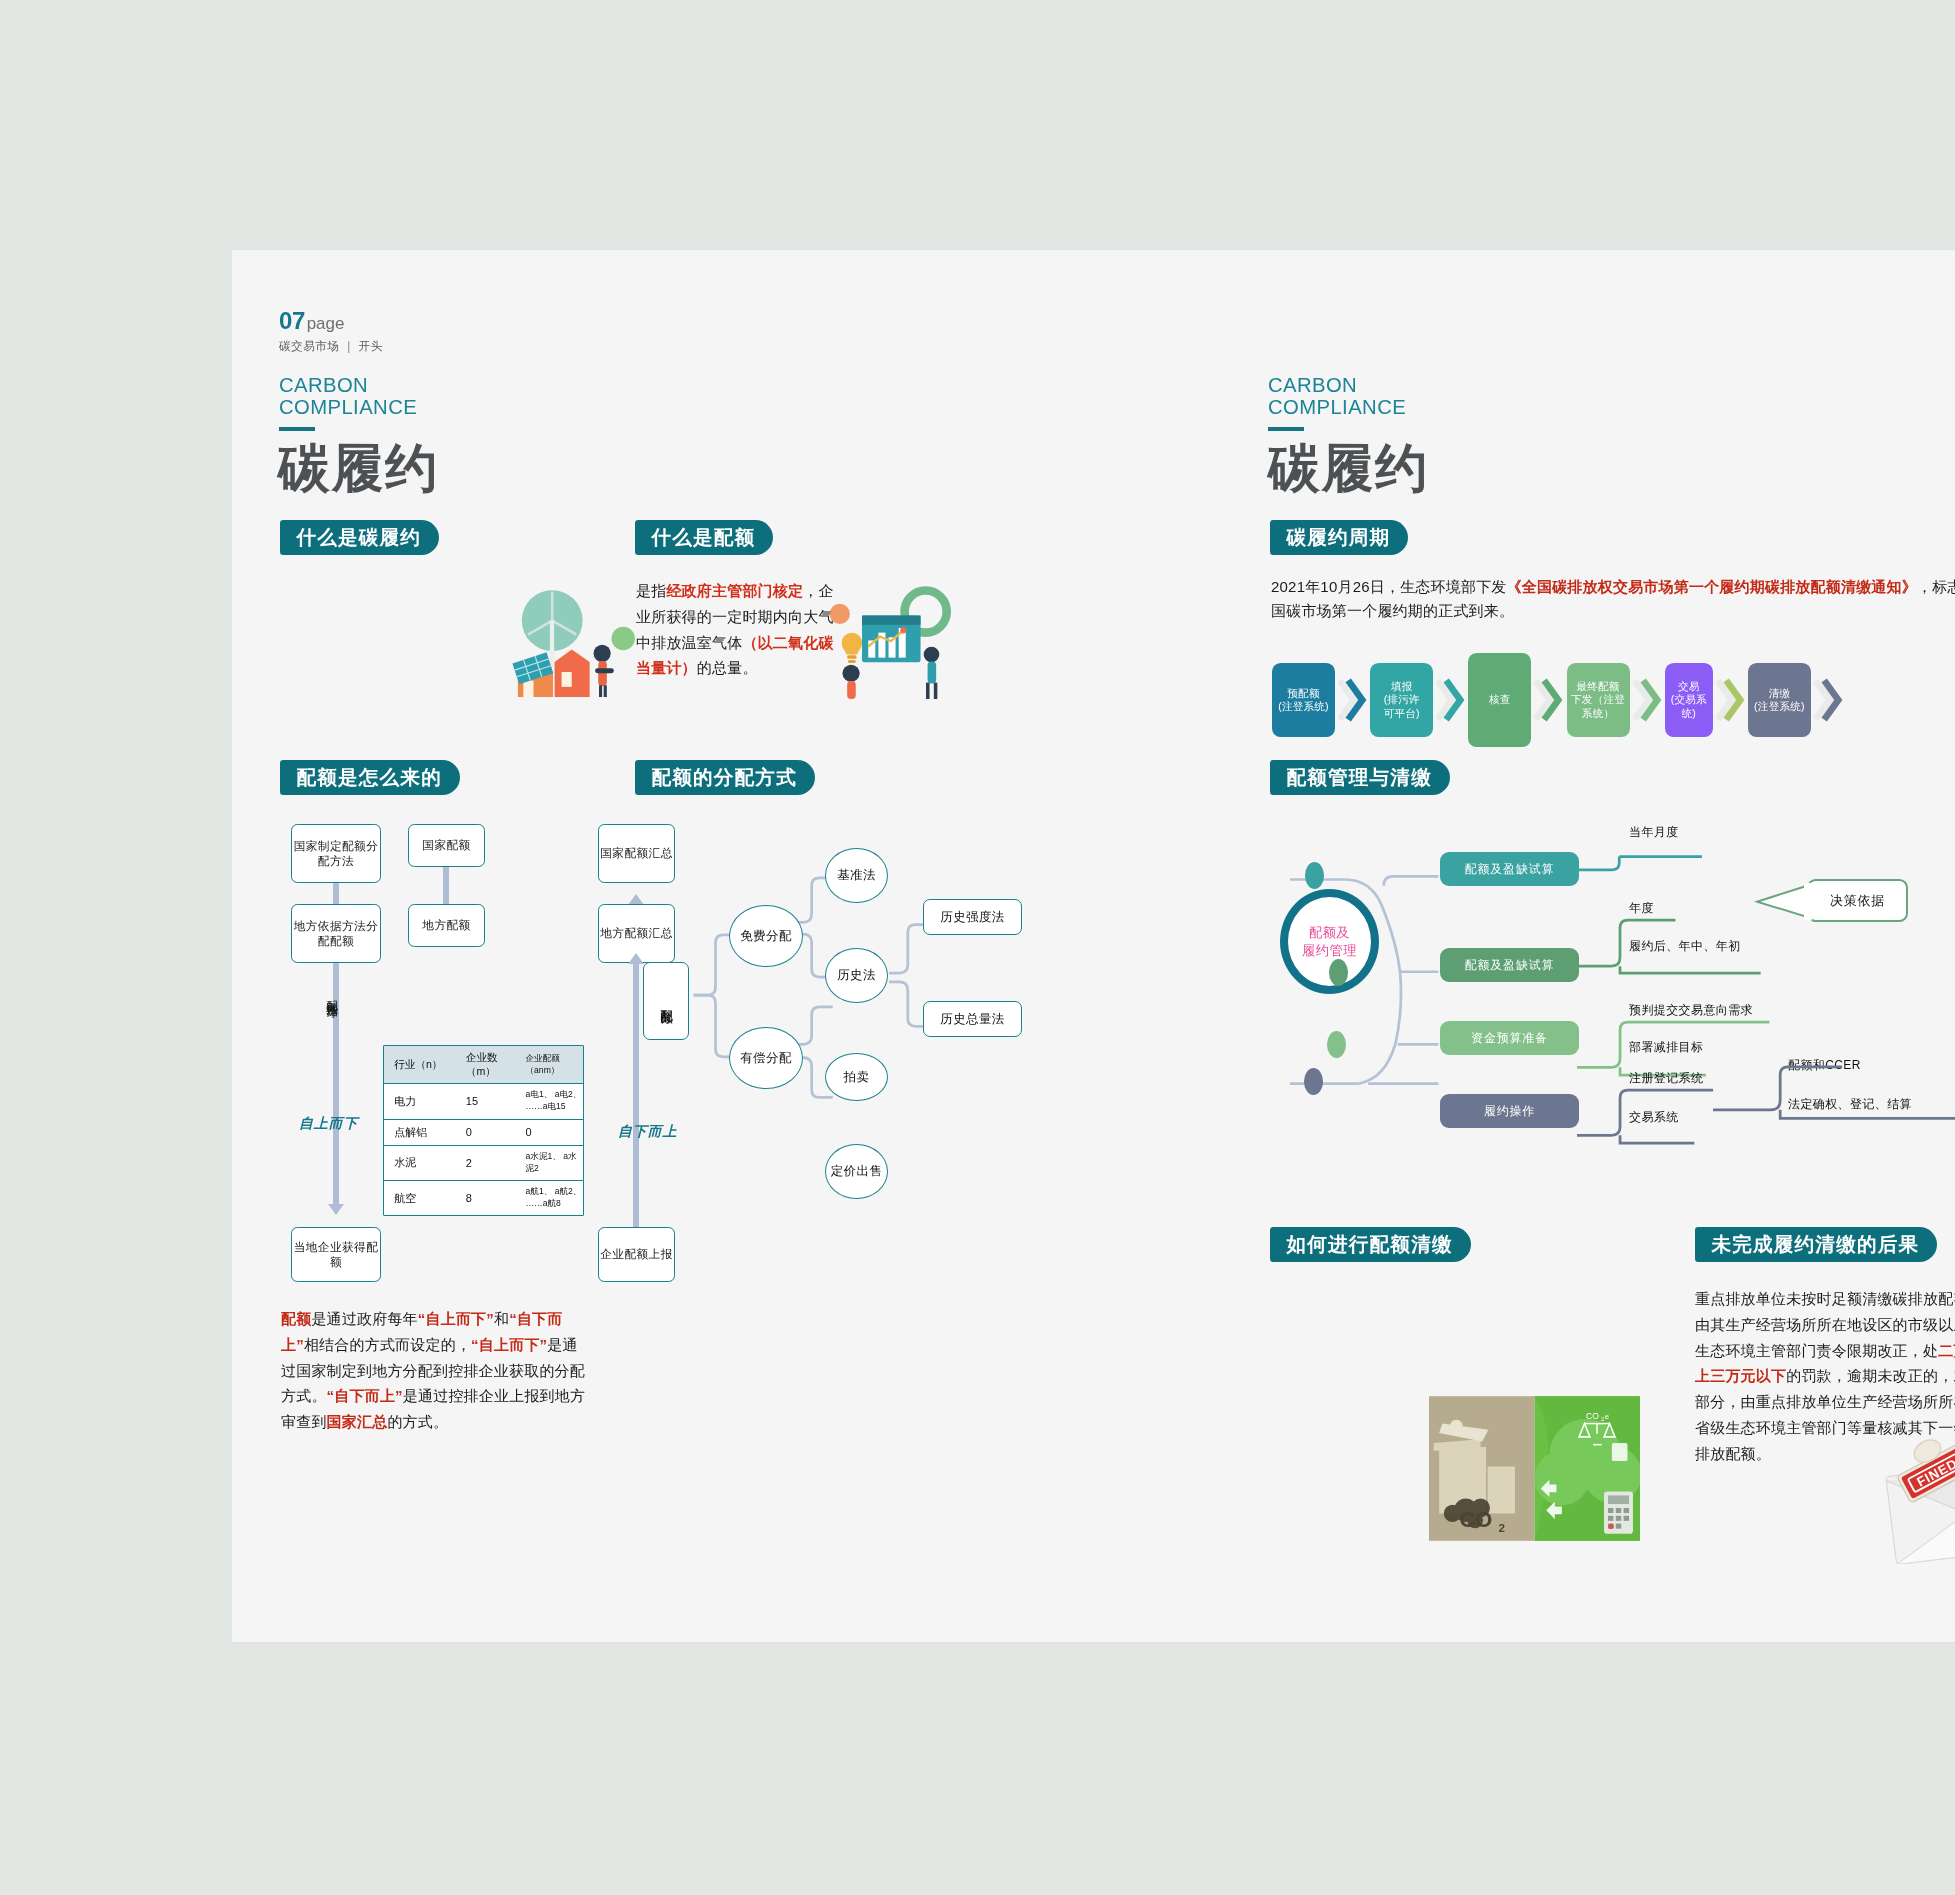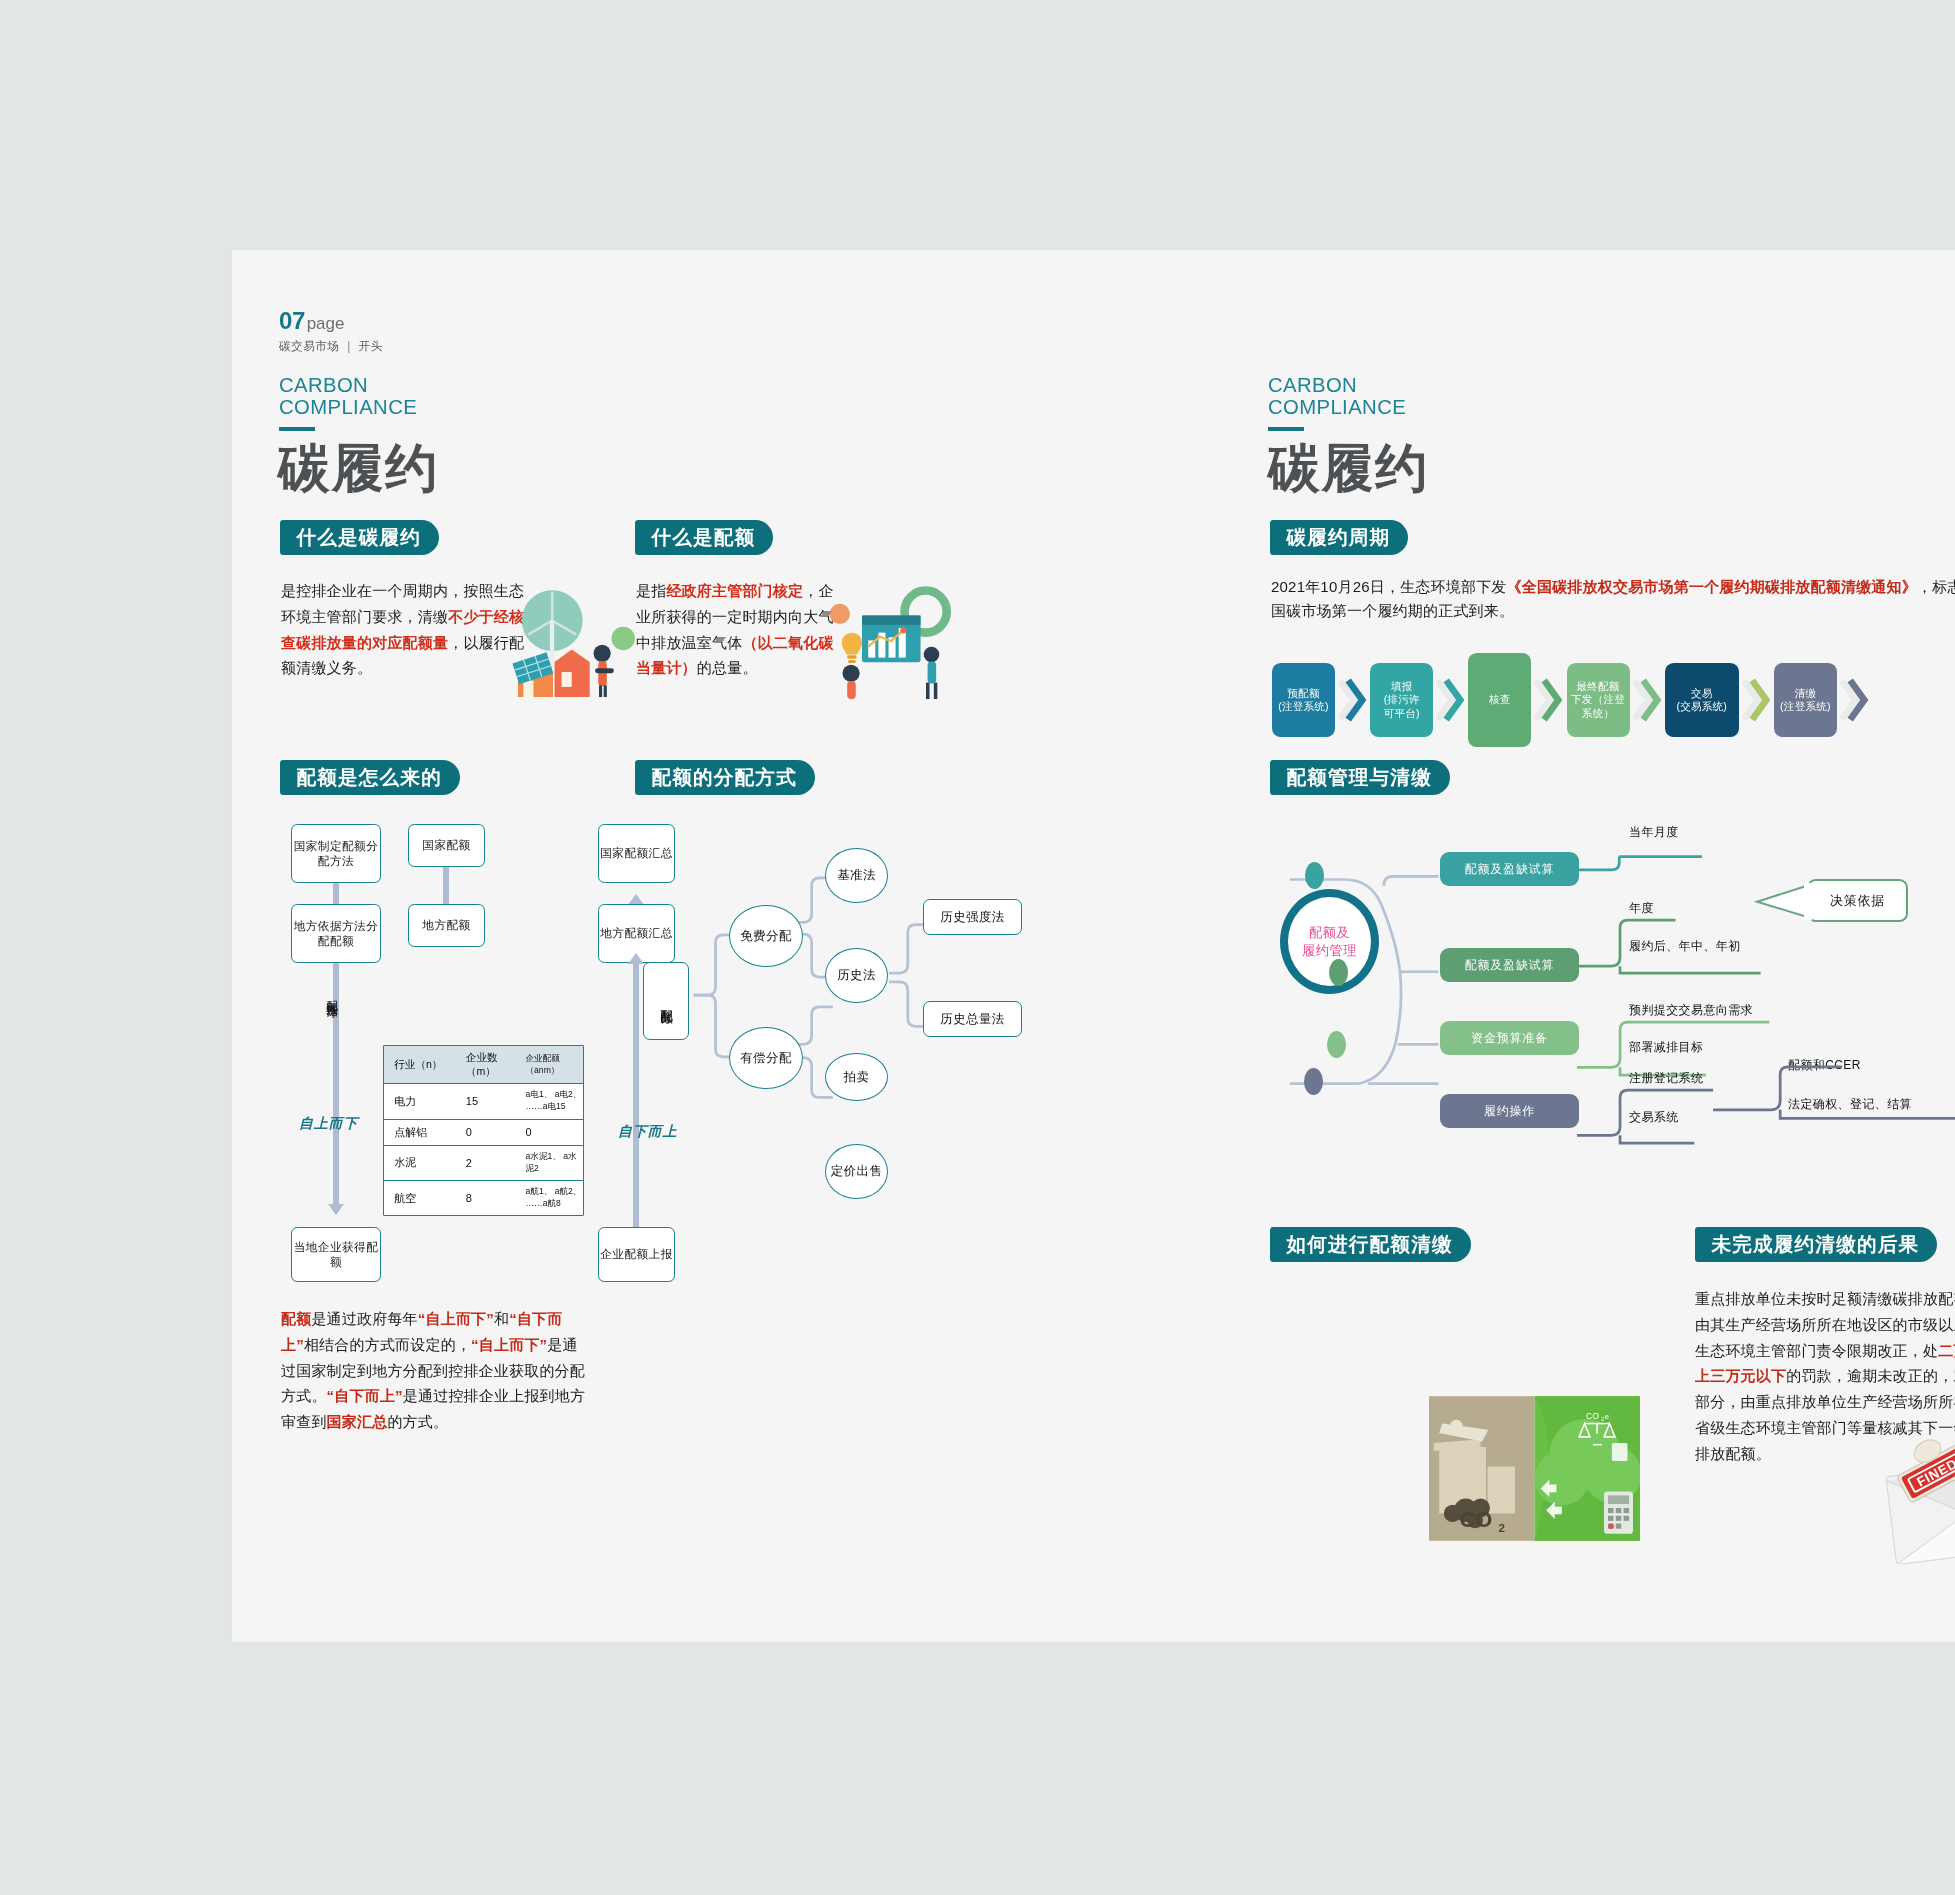--- a/index.html
+++ b/index.html
@@ -119,23 +119,20 @@
   </div>
 
   <div class="eyebrow" style="left:47px; top:125px;">
     <div>CARBON</div>
     <div>COMPLIANCE</div>
   </div>
   <div class="rule" style="left:47px; top:177px;"></div>
   <div class="bigtitle" style="left:46px; top:184px;">碳履约</div>
 
   <div class="pill" style="left:48px; top:270px;">什么是碳履约</div>
-  <div class="para" style="left:49px; top:328px; width:250px;">
-    <span>是控排企业在一个周期内，按照生态环境主管部门</span><span>要求，清缴</span><span class="r">不少于经核查碳</span><span class="r">排放量的对应配额量</span><span>，</span><span>以履行配额清缴义务。</span>
-  </div>
 
   <div class="illus" style="left:274px; top:330px; width:133px; height:117px;">
     <svg width="133" height="117" viewBox="0 0 340 300">
       <circle cx="118" cy="104" r="78" fill="#7ec4b0" opacity=".85"></circle>
       <g stroke="#cfe3dd" stroke-width="7" fill="none">
         <path d="M118 104 L118 30"></path>
           <path d="M118 104 L56 140"></path>
           <path d="M118 104 L180 140"></path>
       </g>
       <rect x="112" y="104" width="11" height="120" fill="#e9efec"></rect>
@@ -345,21 +342,21 @@
       </svg>
     <div class="chevbox" style="width:63px;height:74px;background:#7cbd86;">
         <span style="white-space:pre-line">最终配额
 下发（注登
 系统）</span>
       </div>
     <svg width="29" height="44" style="margin:0 3.1px" viewBox="0 0 74 112">
         <path d="M4 6 L40 56 L4 106" stroke="#e9eaea" stroke-width="17" fill="none"></path>
         <path d="M26 6 L62 56 L26 106" stroke="#7cbd86" stroke-width="17" fill="none"></path>
       </svg>
-    <div class="chevbox" style="width:74px;height:74px;background:#0c4a6e;">
+    <div class="chevbox" style="width:48px;height:74px;background:#8b5cf6;">
         <span style="white-space:pre-line">交易
 (交易系统)</span>
       </div>
     <svg width="29" height="44" style="margin:0 3.1px" viewBox="0 0 74 112">
         <path d="M4 6 L40 56 L4 106" stroke="#e9eaea" stroke-width="17" fill="none"></path>
         <path d="M26 6 L62 56 L26 106" stroke="#aac667" stroke-width="17" fill="none"></path>
       </svg>
     <div class="chevbox" style="width:63px;height:74px;background:#6d7690;">
         <span style="white-space:pre-line">清缴
 (注登系统)</span>

